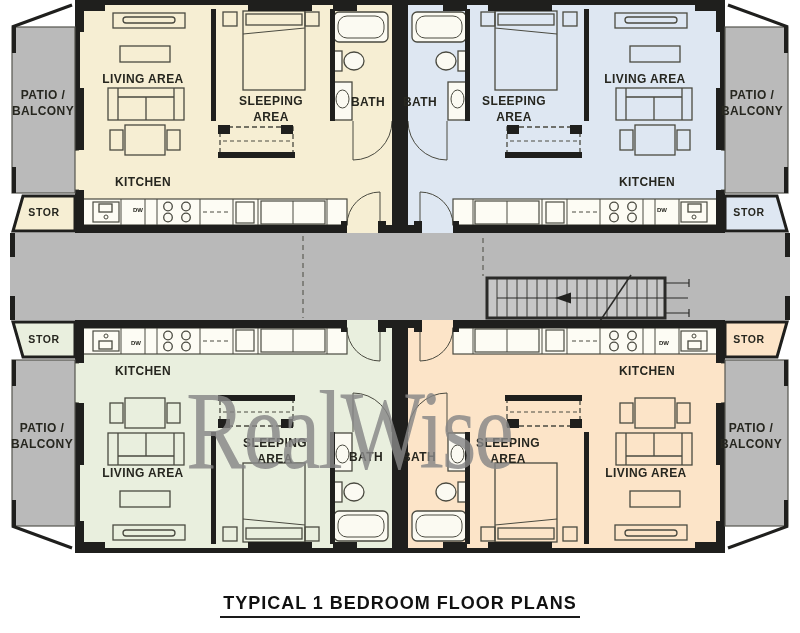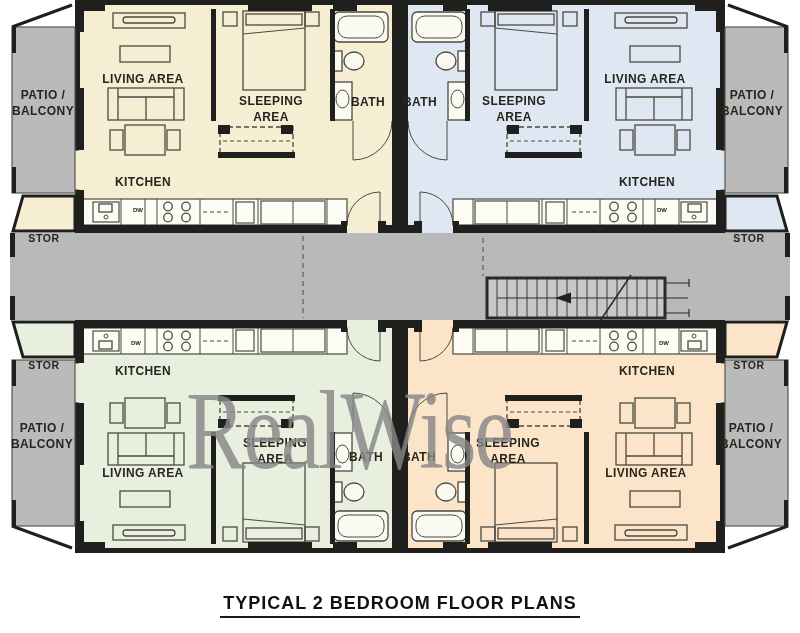--- a/index.html
+++ b/index.html
@@ -3,21 +3,21 @@
 <meta charset="utf-8">
 <style>
   html,body{margin:0;padding:0;background:#fff;}
   .stage{position:relative;width:800px;height:633px;background:#ffffff;overflow:hidden;
          font-family:"Liberation Sans",sans-serif;}
   .plan-svg{position:absolute;left:0;top:0;z-index:1;}
   .rlabel{position:absolute;transform:translate(-50%,-50%);
           font-weight:bold;font-size:12px;line-height:1.3;letter-spacing:.4px;
           color:#26261f;text-align:center;white-space:pre-line;z-index:3;}
   .dwlabel{font-size:6px;letter-spacing:0;}
-  .storlabel{font-size:10.5px;letter-spacing:.6px;margin-top:26px;}
+  .storlabel{font-size:10.5px;letter-spacing:.6px;}
   .patiolabel{font-size:12px;}
   .watermark{position:absolute;left:186px;top:374px;z-index:6;
              font-family:"Liberation Serif",serif;font-size:112px;line-height:1;
              color:#878787;opacity:.82;letter-spacing:-3px;
              transform:scaleX(.8);transform-origin:left top;pointer-events:none;}
   .title-wrap{position:absolute;left:0;right:0;top:593px;text-align:center;z-index:4;}
   .title-text{display:inline-block;font-weight:bold;font-size:18px;letter-spacing:1px;
               color:#111;border-bottom:2.5px solid #1a1a1a;padding:0 3px 2px 3px;}
   .plan-svg{--wall:#1f1f1d;}
   .wall{fill:var(--wall);}
@@ -191,16 +191,16 @@
 BALCONY</div>
 
   <div class="rlabel storlabel" style="left:44px;top:213px">STOR</div>
   <div class="rlabel storlabel" style="left:749px;top:213px">STOR</div>
   <div class="rlabel storlabel" style="left:44px;top:340px">STOR</div>
   <div class="rlabel storlabel" style="left:749px;top:340px">STOR</div>
 
   <div class="watermark">RealWise</div>
 
   <div class="title-wrap">
-    <span class="title-text">TYPICAL 2 BEDROOM FLOOR PLANS</span>
+    <span class="title-text">TYPICAL 1 BEDROOM FLOOR PLANS</span>
   </div>
 
 </div>
 
 </body></html>

